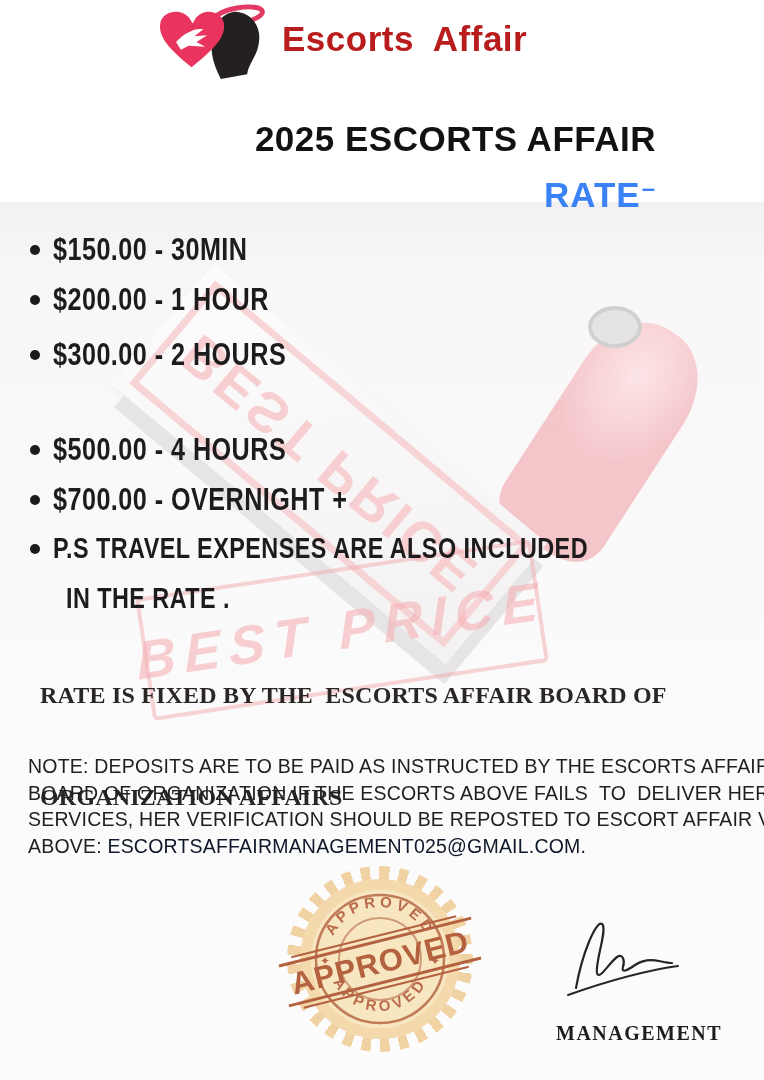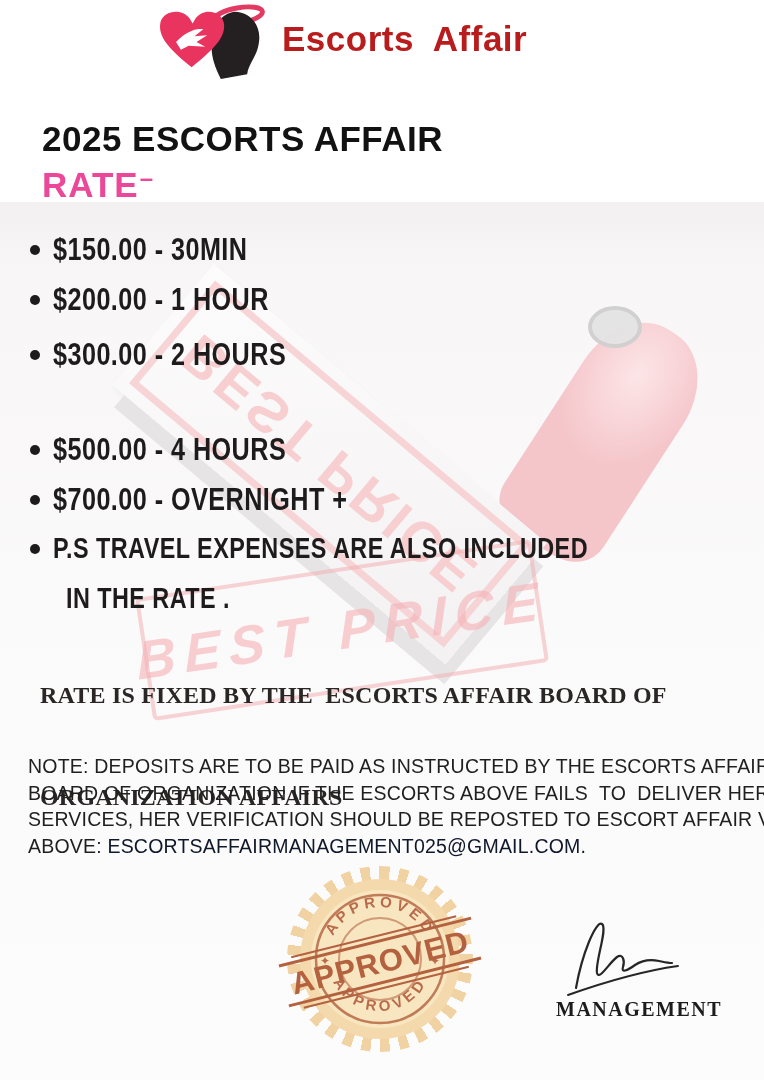--- a/index.html
+++ b/index.html
@@ -14,23 +14,23 @@
     background:linear-gradient(180deg,#f2f0f0 0,#f8f6f6 70px,#fbfafa 400px,#fdfcfc 100%);
   }
   
   .logo-icon { position:absolute; left:156px; top:3px; width:118px; height:76px; }
   .brand {
     position:absolute; left:282px; top:19px;
     font-size:35px; font-weight:800; color:#b91c1c;
     letter-spacing:.5px; word-spacing:10px; white-space:nowrap;
   }
   
-  .title-wrap { position:absolute; left:42px; top:119px; width:620px; text-align:left; z-index:3; }
+  .title-wrap { position:absolute; left:36px; top:119px; width:620px; text-align:right; z-index:3; }
   .title-l1 { font-size:35px; font-weight:900; color:#121212; letter-spacing:.5px; white-space:nowrap; }
-  .title-l2 { font-size:35px; font-weight:900; color:#ec4899; letter-spacing:1px; margin-top:6px; }
+  .title-l2 { font-size:35px; font-weight:900; color:#3b82f6; letter-spacing:1px; margin-top:16px; }
   .title-dash { display:inline-block; font-size:24px; font-weight:900; transform:translateY(-11px); margin-left:1px; }
   
   .wm { position:absolute; inset:0; z-index:1; }
   .wm-face {
     position:absolute; left:112px; top:385px; width:435px; height:158px;
     background:linear-gradient(135deg,#fdfcfc,#f3f1f1);
     transform:rotate(40deg);
     box-shadow:14px 18px 0 -2px #e6e4e4, 2px 2px 6px rgba(0,0,0,.04);
   }
   .wm-face-frame {
@@ -100,21 +100,21 @@
     border-top:3px solid #b4613f; border-bottom:3px solid #b4613f;
     font-size:31px; font-weight:900; letter-spacing:1px; color:#b4613f; line-height:40px;
   }
   .seal-band::before, .seal-band::after {
     content:""; position:absolute; left:14px; right:14px; height:2px; background:#b4613f;
   }
   .seal-band::before { top:-8px; } .seal-band::after { bottom:-8px; }
   
   .sig-svg { position:absolute; left:560px; top:912px; width:128px; height:86px; z-index:2; }
   .management {
-    position:absolute; left:556px; top:998px; width:160px; text-align:right; z-index:2;
+    position:absolute; left:556px; top:1022px; width:160px; text-align:right; z-index:2;
     font-family:"Liberation Serif", serif; font-weight:700; font-size:20px;
     letter-spacing:1.5px; color:#1c1c1c;
   }
 </style>
 </head>
 <body>
 
 <div id="stage">
 
   <div class="panel"></div>

